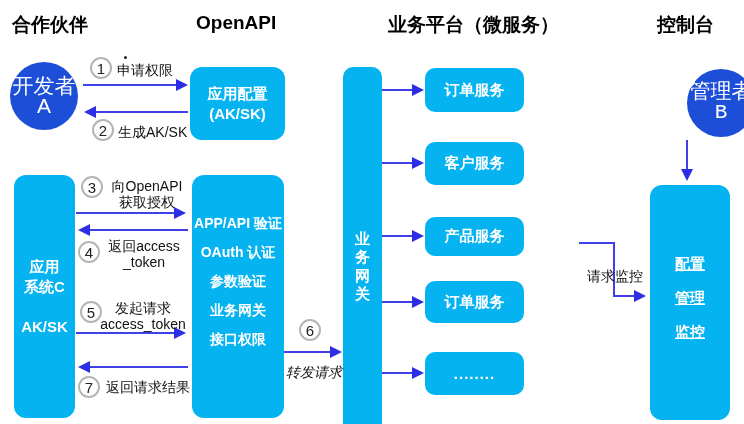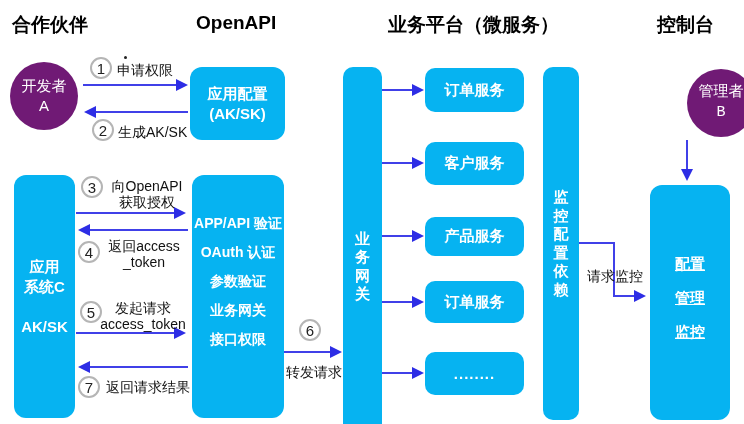--- a/index.html
+++ b/index.html
@@ -7,23 +7,23 @@
     position:relative;width:744px;height:424px;background:#ffffff;overflow:hidden;
     font-family:"Liberation Sans","DejaVu Sans",sans-serif;color:#111;
   }
   .abs{position:absolute;}
   .hdr{font-size:19px;font-weight:bold;color:#000;white-space:nowrap;}
   .node{
     background:#06b3f1;color:#ffffff;border-radius:12px;
     display:flex;align-items:center;justify-content:center;text-align:center;
   }
   .circle{
-    background:#701a75;color:#fff;border-radius:50%;
+    background:#1d4ed8;color:#fff;border-radius:50%;
     display:flex;align-items:center;justify-content:center;text-align:center;
-    font-size:15px;line-height:20px;white-space:pre-line;
+    font-size:21px;line-height:20px;white-space:pre-line;
   }
   .pre{white-space:pre-line;}
   .bar{background:#06b3f1;border-radius:10px;display:flex;align-items:center;justify-content:center;}
   .vtext{width:17px;text-align:center;color:#fff;font-size:15px;font-weight:bold;line-height:18.5px;word-break:break-all;}
   .svc{background:#06b3f1;color:#fff;border-radius:10px;display:flex;align-items:center;justify-content:center;
        font-size:15px;font-weight:bold;}
   .funcs{padding-top:34px;font-size:14px;font-weight:bold;color:#fff;text-align:center;}
   .funcs div{line-height:29px;}
   .console-lines{padding-top:62px;font-size:15px;font-weight:bold;color:#fff;text-align:center;width:100%;}
   .console-lines div{line-height:34px;}
@@ -74,23 +74,20 @@
   <div class="abs bar" style="left:343px;top:67px;width:39px;height:399px;">
     <div class="vtext">业务网关</div>
   </div>
 
   <div class="abs svc" style="left:425px;top:68px;width:99px;height:44px;">订单服务</div>
   <div class="abs svc" style="left:425px;top:142px;width:99px;height:43px;">客户服务</div>
   <div class="abs svc" style="left:425px;top:217px;width:99px;height:39px;">产品服务</div>
   <div class="abs svc" style="left:425px;top:281px;width:99px;height:42px;">订单服务</div>
   <div class="abs svc" style="left:425px;top:352px;width:99px;height:43px;letter-spacing:1px;">........</div>
 
-  <div class="abs bar" style="left:543px;top:67px;width:36px;height:353px;">
-    <div class="vtext">监控配置依赖</div>
-  </div>
 
   <div class="abs circle" style="left:687px;top:69px;width:68px;height:68px;font-family:Liberation Mono, monospace;">管理者
 B</div>
 
   <div class="abs node" style="left:650px;top:185px;width:80px;height:235px;align-items:flex-start;text-decoration:underline;">
     <div class="console-lines">
       <div>配置</div>
       <div>管理</div>
       <div>监控</div>
     </div>
@@ -153,18 +150,18 @@
 
   <div class="abs stepnum" style="left:78px;top:241px;">4</div>
   <div class="abs slabel" style="left:103px;top:238px;width:82px;">返回access
 _token</div>
 
   <div class="abs stepnum" style="left:80px;top:301px;">5</div>
   <div class="abs slabel" style="left:98px;top:300px;width:90px;">发起请求
 access_token</div>
 
   <div class="abs stepnum" style="left:299px;top:319px;">6</div>
-  <div class="abs slabel nowrap" style="left:286px;top:364px;">转发请求</div>
+  <div class="abs slabel nowrap" style="left:286px;top:364px;font-style:italic;">转发请求</div>
 
   <div class="abs stepnum" style="left:78px;top:376px;">7</div>
   <div class="abs slabel nowrap" style="left:106px;top:379px;">返回请求结果</div>
 
 </div>
 
 </body></html>

